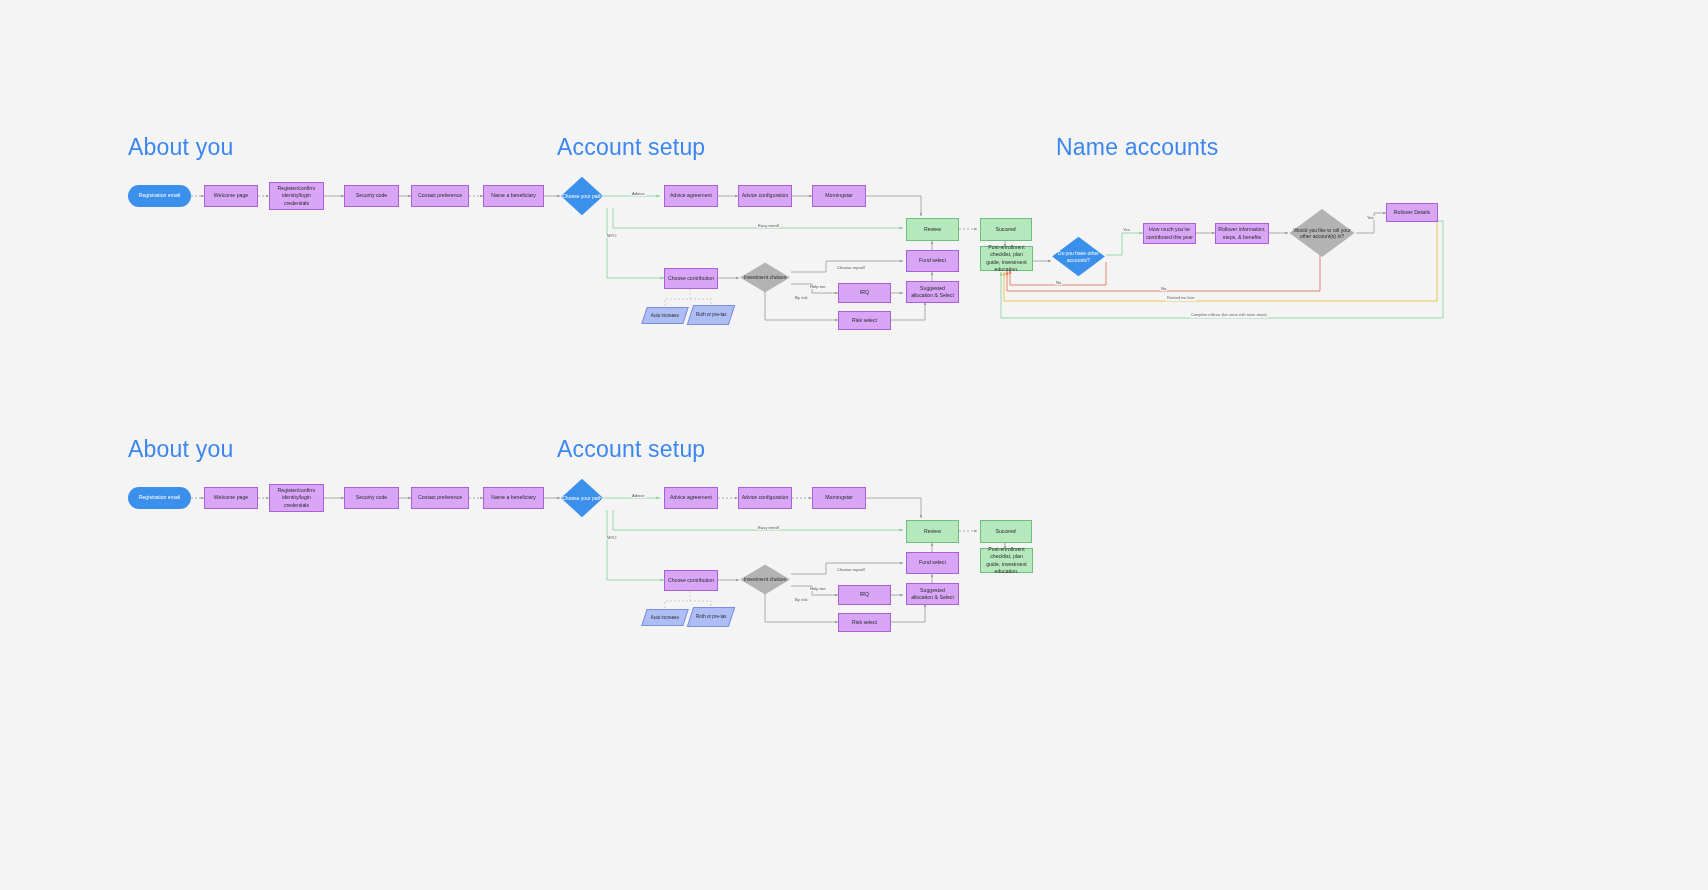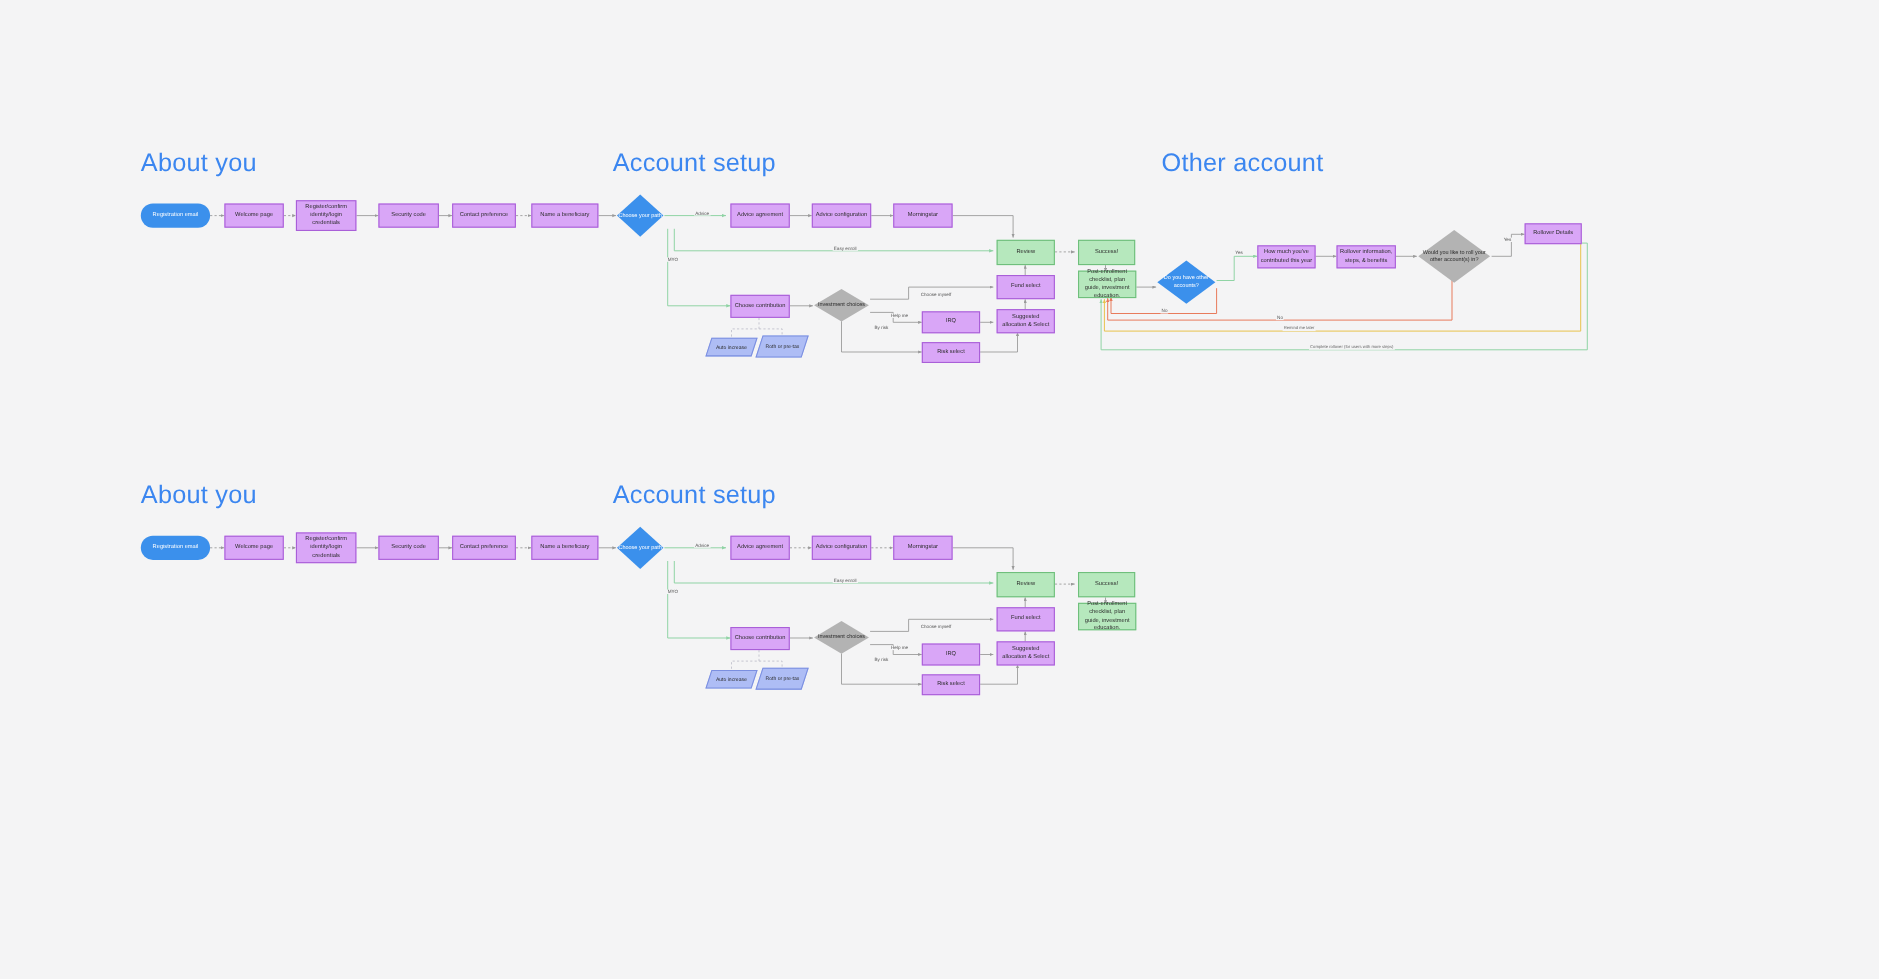--- a/index.html
+++ b/index.html
@@ -197,21 +197,21 @@
       <path d="M1005,543 V549" marker-end="url(#ag)"></path>
     </g>
     <g stroke="#b9b9c6" stroke-width=".7" fill="none" stroke-dasharray="2,2">
       <path d="M690,591 V601 H665 V609"></path>
       <path d="M690,601 H711 V609"></path>
     </g>
   </svg>
 
   <div class="section-title" style="left:128px;top:134px;">About you</div>
   <div class="section-title" style="left:557px;top:134px;">Account setup</div>
-  <div class="section-title" style="left:1056px;top:134px;">Other account</div>
+  <div class="section-title" style="left:1056px;top:134px;">Name accounts</div>
 
   <div class="node n-blue-pill" style="left:128px;top:185px;width:63px;height:22px;">Registration email</div>
   <div class="node n-purple" style="left:204px;top:185px;width:54px;height:22px;">Welcome page</div>
   <div class="node n-purple" style="left:269px;top:182px;width:55px;height:28px;">Register/confirm identity/login credentials</div>
   <div class="node n-purple" style="left:344px;top:185px;width:55px;height:22px;">Security code</div>
   <div class="node n-purple" style="left:411px;top:185px;width:58px;height:22px;">Contact preference</div>
   <div class="node n-purple" style="left:483px;top:185px;width:61px;height:22px;">Name a beneficiary</div>
 
   <div class="node n-diamond-blue" style="left:560px;top:176px;width:44px;height:40px;">
     <svg class="diamond-shape" viewBox="0 0 100 100" preserveAspectRatio="none">

